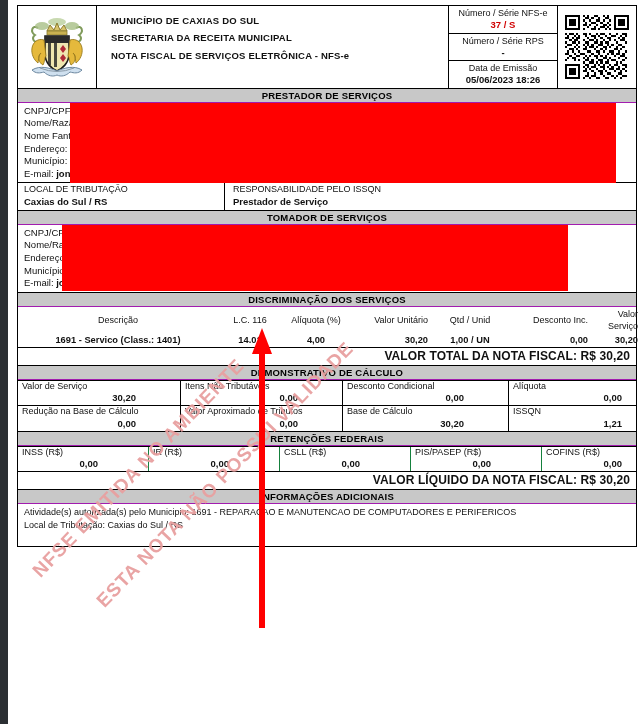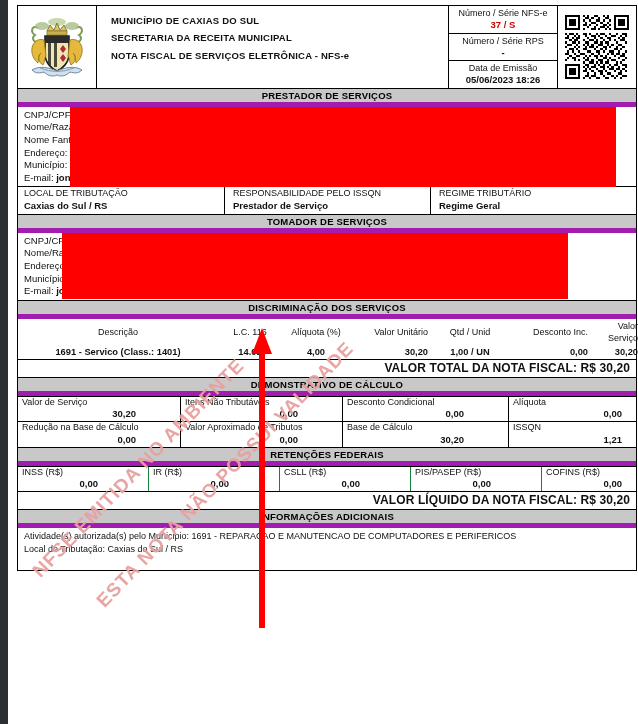--- a/index.html
+++ b/index.html
@@ -39,21 +39,21 @@
     top: 5px;
     width: 620px;
     border: 1px solid #000;
     box-sizing: border-box;
     background: #fff;
     z-index: 5;
   }
   .bandeau {
     background: #c8c8c8;
     border-top: 1px solid #000;
-    border-bottom: 5px solid #a21caf;
+    border-bottom: 1px solid #a21caf;
     text-align: center;
     font-size: 9.5px;
     font-weight: bold;
     letter-spacing: .2px;
     padding: 1px 0;
     color: #000;
   }
 
   
   .header { display: flex; align-items: stretch; }
@@ -524,24 +524,20 @@
 
     <div class="three">
       <div class="c1">
         <div class="k">LOCAL DE TRIBUTAÇÃO</div>
         <div class="v">Caxias do Sul / RS</div>
       </div>
       <div class="c2">
         <div class="k">RESPONSABILIDADE PELO ISSQN</div>
         <div class="v">Prestador de Serviço</div>
       </div>
-      <div class="c3">
-        <div class="k">REGIME TRIBUTÁRIO</div>
-        <div class="v">Regime Geral</div>
-      </div>
     </div>
 
     <div class="bandeau">TOMADOR DE SERVIÇOS</div>
 
     <div class="party">
       <div class="redact" style="left:44px; top:0px; width:506px; height:66px;"></div>
       <div class="line">
         <span>CNPJ/CPF:</span>
         <b>8</b>
       </div>

